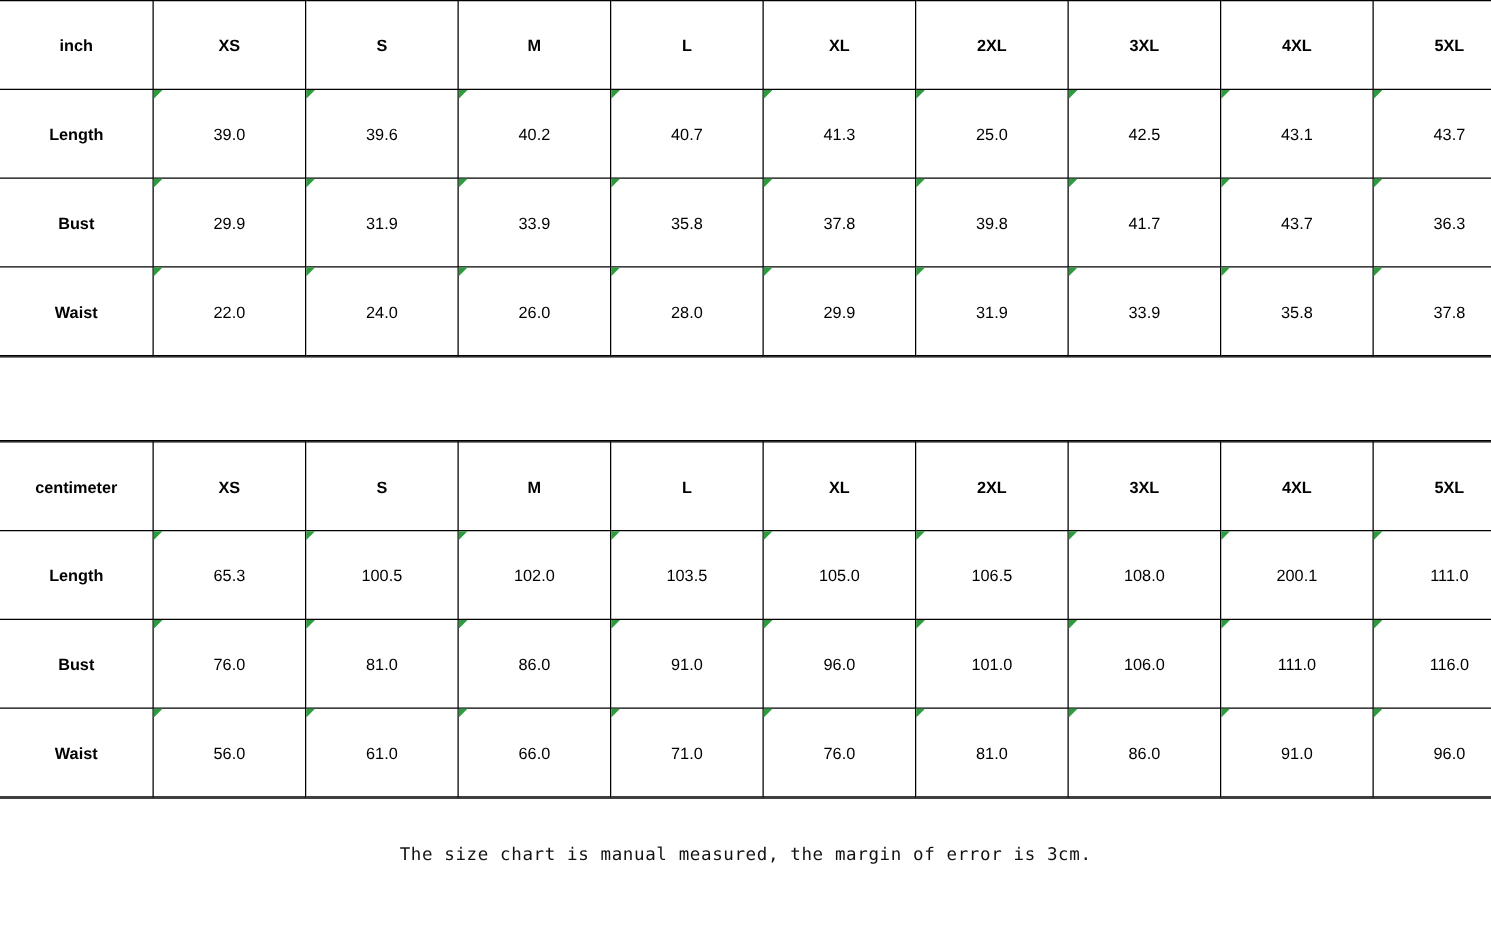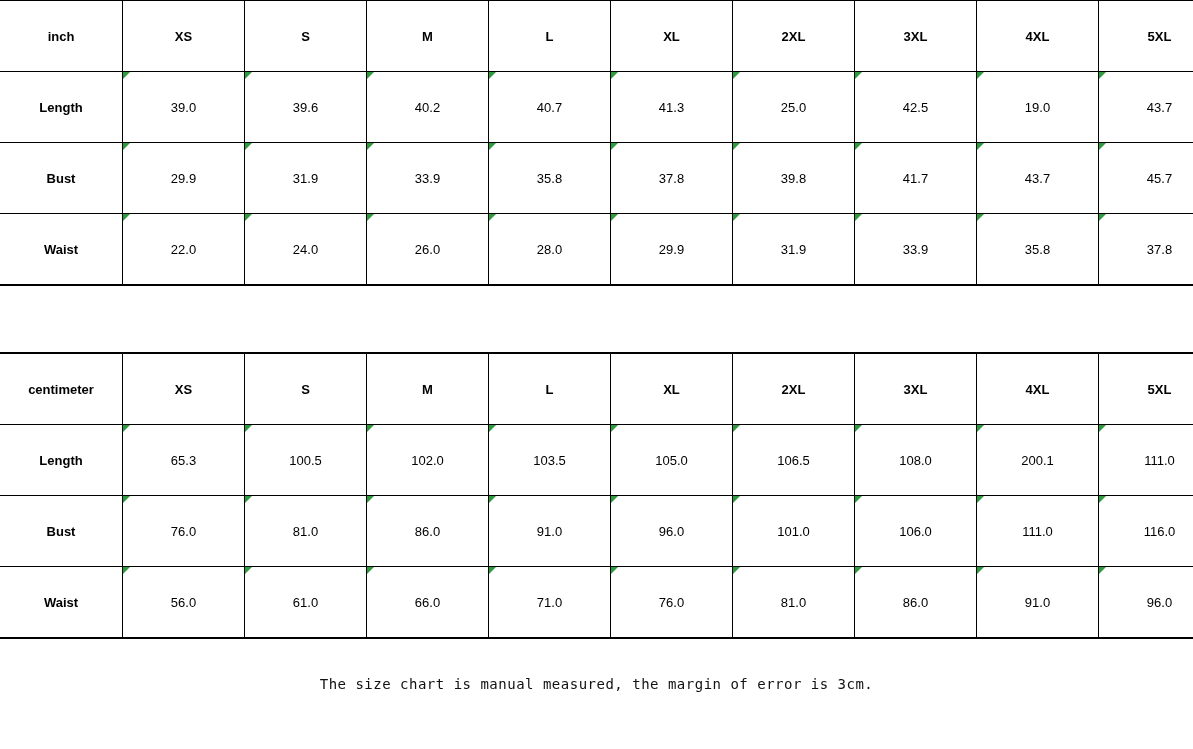--- a/index.html
+++ b/index.html
@@ -147,37 +147,37 @@
         <td class="first vline">
           <span class="rowlabel">Length</span>
         </td>
         <td class="data vline"><span class="corner"></span><span class="val">39.0</span></td>
         <td class="data vline"><span class="corner"></span><span class="val">39.6</span></td>
         <td class="data vline"><span class="corner"></span><span class="val">40.2</span></td>
         <td class="data vline"><span class="corner"></span><span class="val">40.7</span></td>
         <td class="data vline"><span class="corner"></span><span class="val">41.3</span></td>
         <td class="data vline"><span class="corner"></span><span class="val">25.0</span></td>
         <td class="data vline"><span class="corner"></span><span class="val">42.5</span></td>
-        <td class="data vline"><span class="corner"></span><span class="val">19.0</span></td>
+        <td class="data vline"><span class="corner"></span><span class="val">43.1</span></td>
         <td class="data"><span class="corner"></span><span class="val">43.7</span></td>
       </tr>
 
       <tr>
         <td class="first vline">
           <span class="rowlabel">Bust</span>
         </td>
         <td class="data vline"><span class="corner"></span><span class="val">29.9</span></td>
         <td class="data vline"><span class="corner"></span><span class="val">31.9</span></td>
         <td class="data vline"><span class="corner"></span><span class="val">33.9</span></td>
         <td class="data vline"><span class="corner"></span><span class="val">35.8</span></td>
         <td class="data vline"><span class="corner"></span><span class="val">37.8</span></td>
         <td class="data vline"><span class="corner"></span><span class="val">39.8</span></td>
         <td class="data vline"><span class="corner"></span><span class="val">41.7</span></td>
         <td class="data vline"><span class="corner"></span><span class="val">43.7</span></td>
-        <td class="data"><span class="corner"></span><span class="val">45.7</span></td>
+        <td class="data"><span class="corner"></span><span class="val">36.3</span></td>
       </tr>
 
       <tr>
         <td class="first vline">
           <span class="rowlabel">Waist</span>
         </td>
         <td class="data vline"><span class="corner"></span><span class="val">22.0</span></td>
         <td class="data vline"><span class="corner"></span><span class="val">24.0</span></td>
         <td class="data vline"><span class="corner"></span><span class="val">26.0</span></td>
         <td class="data vline"><span class="corner"></span><span class="val">28.0</span></td>

